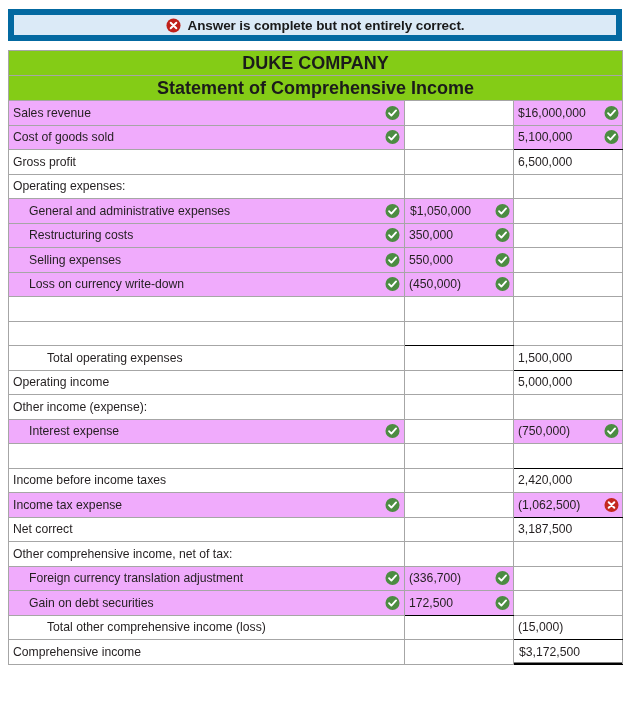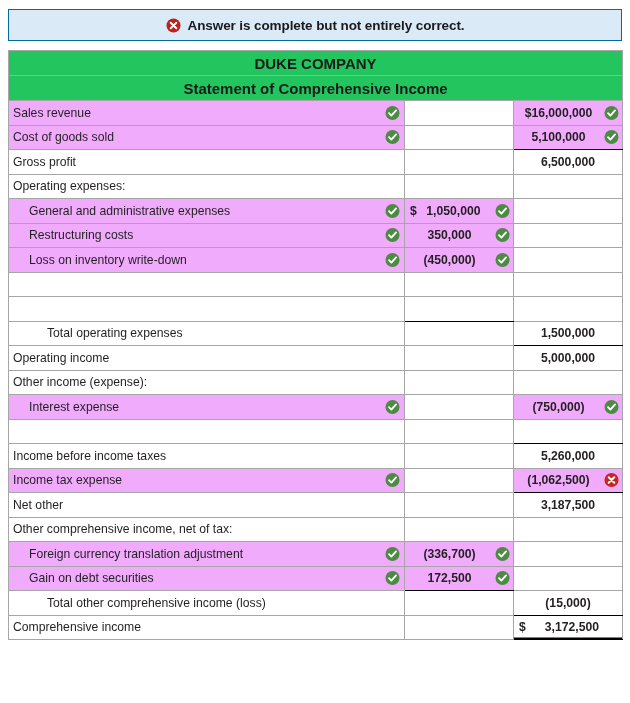--- a/index.html
+++ b/index.html
@@ -19,21 +19,21 @@
     height: 703px;
     position: relative;
     box-sizing: border-box;
   }
 
   
   .banner {
     margin: 9px 8px 0 8px;
     height: 32px;
     background: #dbeaf7;
-    border: 1px solid #0369a1;
+    border: 6px solid #0369a1;
     display: flex;
     align-items: center;
     justify-content: center;
     box-sizing: border-box;
   }
   .banner-text {
     font-size: 13.5px;
     font-weight: bold;
     letter-spacing: -0.1px;
     color: #1a1a1a;
@@ -62,24 +62,24 @@
     padding: 0 4px;
     box-sizing: border-box;
     vertical-align: middle;
     white-space: nowrap;
   }
   col.c-label { width: 396px; }
   col.c-mid   { width: 109px; }
   col.c-right { width: 109px; }
 
   .hdr td {
-    background: #22c55e;
+    background: #84cc16;
     text-align: center;
     font-weight: bold;
-    font-size: 15px;
+    font-size: 18px;
     color: #1b1b1b;
     height: 25px;
   }
   .hdr-company td { font-weight: bold; }
 
   
   .ok-bg   { background: #f0abfc; }
   .bad-bg  { background: #f0abfc; }
 
   
@@ -94,24 +94,23 @@
   .mark {
     position: absolute;
     right: 4px;
     top: 50%;
     transform: translateY(-50%);
     width: 15px;
     height: 15px;
     line-height: 0;
   }
   .valcell {
-    text-align: center;
+    text-align: left;
     position: relative;
     padding-right: 4px;
-    font-weight: bold;
   }
   .valcell.has-mark { padding-right: 23px; }
   .valcell .mark { right: 3px; }
 
   .amount { display: inline-block; }
   .cur {
     float: left;
     margin-left: 1px;
   }
   .sub-bot  { border-bottom: 1.6px solid #000 !important; }
@@ -199,21 +198,32 @@
                 <circle cx="8" cy="8" r="7.5" fill="#4c8c42"></circle>
                 <path stroke="#ffffff" fill="none" stroke-linecap="round" d="M4.3 8.2 L6.8 10.8 L11.8 5.2" stroke-width="2" stroke-linejoin="round"></path>
               </svg></span></td>
           <td class="valcell has-mark ok-bg"><span class="amount">350,000</span><span class="mark"><svg viewBox="0 0 16 16" width="15" height="15">
                 <circle cx="8" cy="8" r="7.5" fill="#4c8c42"></circle>
                 <path stroke="#ffffff" fill="none" stroke-linecap="round" d="M4.3 8.2 L6.8 10.8 L11.8 5.2" stroke-width="2" stroke-linejoin="round"></path>
               </svg></span></td>
           <td class="valcell"><span class="amount"></span></td>
         </tr>
         <tr>
-          <td class="labelcell ok-bg"><span class="lbl ind1">Loss on inventory write-down</span><span class="mark"><svg viewBox="0 0 16 16" width="15" height="15">
+          <td class="labelcell ok-bg"><span class="lbl ind1">Selling expenses</span><span class="mark"><svg viewBox="0 0 16 16" width="15" height="15">
+                <circle cx="8" cy="8" r="7.5" fill="#4c8c42"></circle>
+                <path stroke="#ffffff" fill="none" stroke-linecap="round" d="M4.3 8.2 L6.8 10.8 L11.8 5.2" stroke-width="2" stroke-linejoin="round"></path>
+              </svg></span></td>
+          <td class="valcell has-mark ok-bg"><span class="amount">550,000</span><span class="mark"><svg viewBox="0 0 16 16" width="15" height="15">
+                <circle cx="8" cy="8" r="7.5" fill="#4c8c42"></circle>
+                <path stroke="#ffffff" fill="none" stroke-linecap="round" d="M4.3 8.2 L6.8 10.8 L11.8 5.2" stroke-width="2" stroke-linejoin="round"></path>
+              </svg></span></td>
+          <td class="valcell"><span class="amount"></span></td>
+        </tr>
+        <tr>
+          <td class="labelcell ok-bg"><span class="lbl ind1">Loss on currency write-down</span><span class="mark"><svg viewBox="0 0 16 16" width="15" height="15">
                 <circle cx="8" cy="8" r="7.5" fill="#4c8c42"></circle>
                 <path stroke="#ffffff" fill="none" stroke-linecap="round" d="M4.3 8.2 L6.8 10.8 L11.8 5.2" stroke-width="2" stroke-linejoin="round"></path>
               </svg></span></td>
           <td class="valcell has-mark ok-bg"><span class="amount">(450,000)</span><span class="mark"><svg viewBox="0 0 16 16" width="15" height="15">
                 <circle cx="8" cy="8" r="7.5" fill="#4c8c42"></circle>
                 <path stroke="#ffffff" fill="none" stroke-linecap="round" d="M4.3 8.2 L6.8 10.8 L11.8 5.2" stroke-width="2" stroke-linejoin="round"></path>
               </svg></span></td>
           <td class="valcell"><span class="amount"></span></td>
         </tr>
         <tr class="empty-row">
@@ -253,35 +263,35 @@
               </svg></span></td>
         </tr>
         <tr class="empty-row">
           <td class="labelcell"><span class="lbl"></span></td>
           <td class="valcell"><span class="amount"></span></td>
           <td class="valcell sub-bot"><span class="amount"></span></td>
         </tr>
         <tr>
           <td class="labelcell"><span class="lbl">Income before income taxes</span></td>
           <td class="valcell"><span class="amount"></span></td>
-          <td class="valcell"><span class="amount">5,260,000</span></td>
+          <td class="valcell"><span class="amount">2,420,000</span></td>
         </tr>
         <tr>
           <td class="labelcell ok-bg"><span class="lbl">Income tax expense</span><span class="mark"><svg viewBox="0 0 16 16" width="15" height="15">
                 <circle cx="8" cy="8" r="7.5" fill="#4c8c42"></circle>
                 <path stroke="#ffffff" fill="none" stroke-linecap="round" d="M4.3 8.2 L6.8 10.8 L11.8 5.2" stroke-width="2" stroke-linejoin="round"></path>
               </svg></span></td>
           <td class="valcell"><span class="amount"></span></td>
           <td class="valcell has-mark bad-bg sub-bot"><span class="amount">(1,062,500)</span><span class="mark"><svg viewBox="0 0 16 16" width="15" height="15">
                 <circle cx="8" cy="8" r="7.5" fill="#c3281e"></circle>
                 <path stroke="#ffffff" fill="none" stroke-linecap="round" d="M5 5 L11 11 M11 5 L5 11" stroke-width="2.1"></path>
               </svg></span></td>
         </tr>
         <tr>
-          <td class="labelcell"><span class="lbl">Net other</span></td>
+          <td class="labelcell"><span class="lbl">Net correct</span></td>
           <td class="valcell"><span class="amount"></span></td>
           <td class="valcell"><span class="amount">3,187,500</span></td>
         </tr>
         <tr>
           <td class="labelcell"><span class="lbl">Other comprehensive income, net of tax:</span></td>
           <td class="valcell"><span class="amount"></span></td>
           <td class="valcell"><span class="amount"></span></td>
         </tr>
         <tr>
           <td class="labelcell ok-bg"><span class="lbl ind1">Foreign currency translation adjustment</span><span class="mark"><svg viewBox="0 0 16 16" width="15" height="15">

